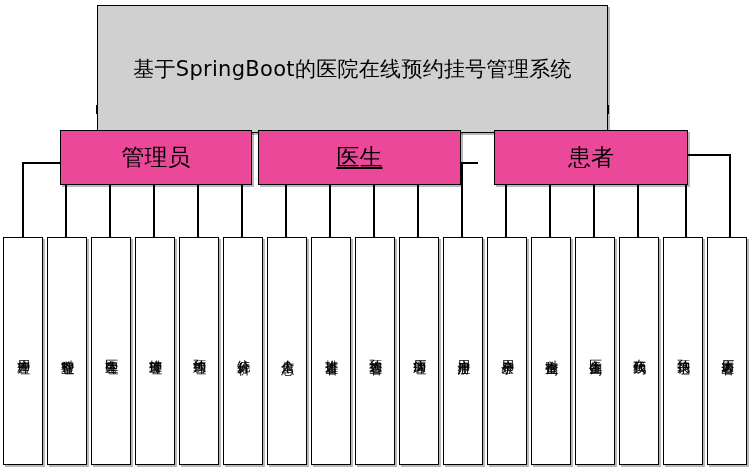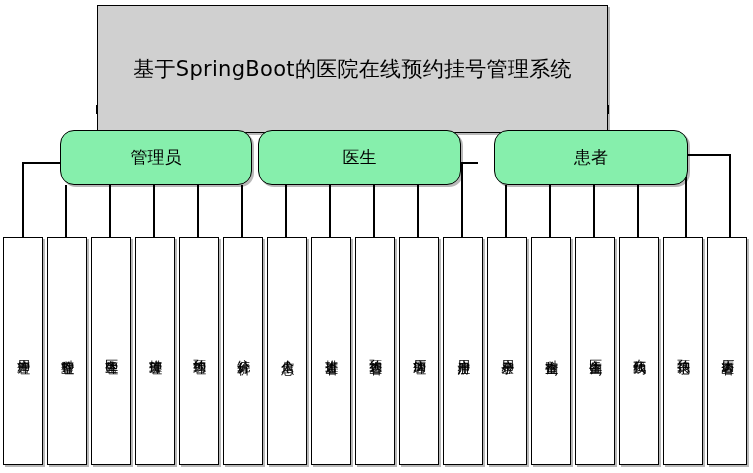--- a/index.html
+++ b/index.html
@@ -34,23 +34,22 @@
     color: #000000;
     z-index: 2;
     box-shadow: 2px 2px 0 rgba(0,0,0,0.28);
   }
   .node-root {
     background: #d0d0d0;
     font-size: 21px;
     letter-spacing: 0.3px;
   }
   .node-l2 {
-    background: #86efac;
-    font-size: 17px;
-    border-radius: 14px;
+    background: #ec4899;
+    font-size: 23px;
   }
   .node-leaf {
     background: #ffffff;
     font-size: 13px;
     writing-mode: vertical-rl;
     text-orientation: upright;
     line-height: 1.28;
     letter-spacing: 1px;
     padding: 4px 0;
   }
@@ -99,21 +98,21 @@
   </svg>
 
   <div class="node node-root" style="left:97px; top:5px; width:511px; height:128px;">
     <span>基于SpringBoot的医院在线预约挂号管理系统</span>
   </div>
 
   <div class="node node-l2" style="left:60px; top:130px; width:192px; height:55px;">
     <span>管理员</span>
   </div>
 
-  <div class="node node-l2" style="left:258px; top:130px; width:203px; height:55px;">
+  <div class="node node-l2" style="left:258px; top:130px; width:203px; height:55px;text-decoration:underline;">
     <span>医生</span>
   </div>
 
   <div class="node node-l2" style="left:478px; top:130px; width:194px; height:55px;margin-left:16px;">
     <span>患者</span>
   </div>
 
   <div class="node node-leaf" style="left:3px;   top:237px; width:40px; height:228px;">
       <span class="lbl">用户管理</span>
     </div>

